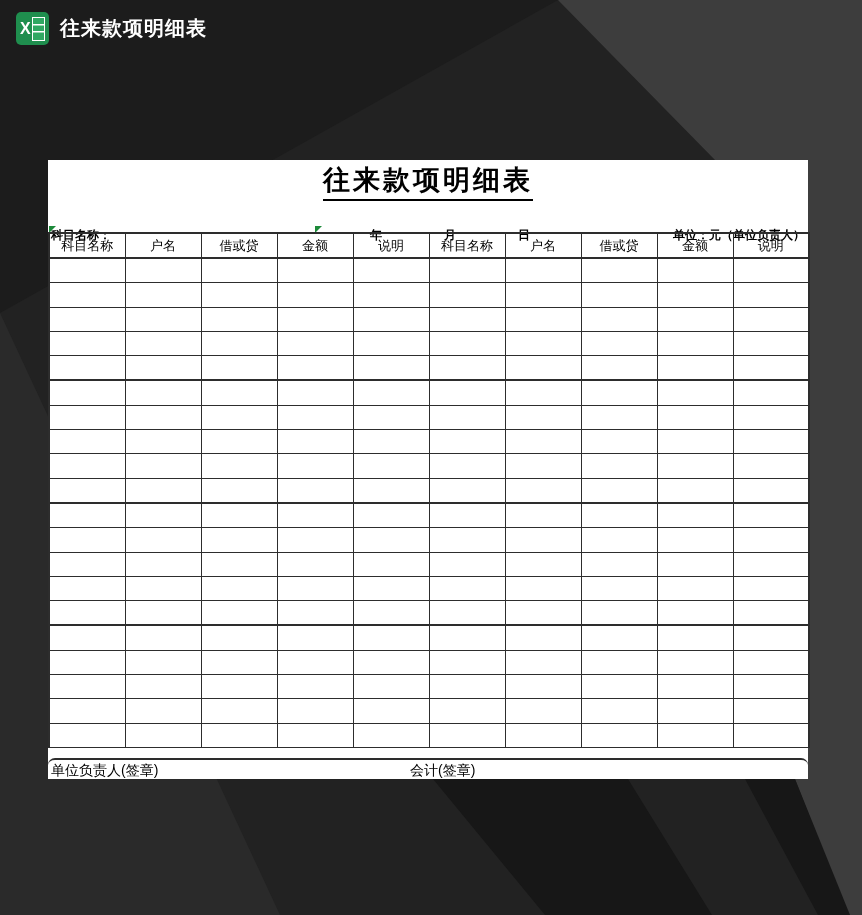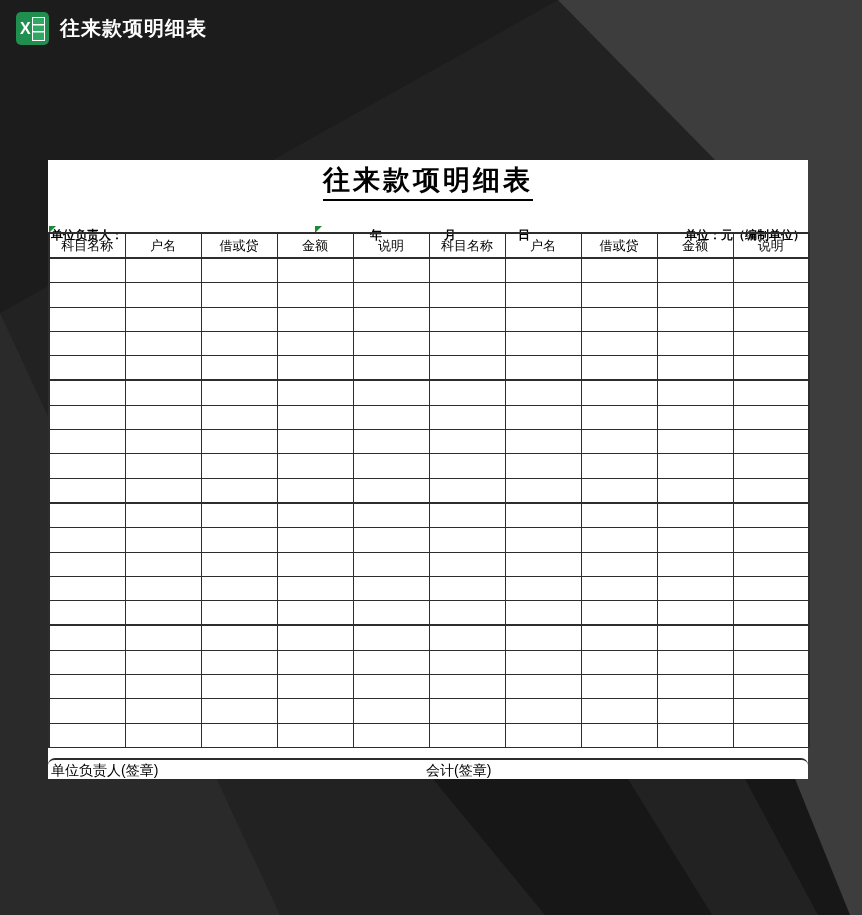--- a/index.html
+++ b/index.html
@@ -52,21 +52,21 @@
   table.grid th:last-child{border-right:2px solid #2d2d2d;}
   table.grid td{height:23.3px;}
   table.grid td:first-child{border-left:2px solid #2d2d2d;}
   table.grid td:last-child{border-right:2px solid #2d2d2d;}
   table.grid tr.thick td{border-bottom:2px solid #2d2d2d;}
 
   
   .sign-row{position:absolute;top:598px;left:0;width:760px;height:14px;border-top:2px solid #2d2d2d;
     font-size:14px;box-sizing:border-box;border-radius:9px;}
   .sign-manager{position:absolute;left:3px;top:2px;}
-  .sign-accountant{position:absolute;left:378px;top:2px;text-align:right;}
+  .sign-accountant{position:absolute;left:362px;top:2px;text-align:right;}
 </style>
 </head>
 <body>
 
 <div id="canvas">
 
   <div class="bg bg-light-wedge"></div>
   <div class="bg bg-topleft"></div>
   <div class="bg bg-bottomleft"></div>
   <div class="bg bg-band1"></div>
@@ -80,27 +80,27 @@
     <div class="app-title">往来款项明细表</div>
   </div>
 
   <div class="sheet">
 
     <div class="sheet-title">
       <span>往来款项明细表</span>
     </div>
 
     <div class="info-row">
-      <span class="info-unit">单位负责人：</span>
+      <span class="info-unit">科目名称：</span>
       <span class="info-date">
         <span>年</span>
         <span>月</span>
         <span>日</span>
       </span>
-      <span class="info-note">单位：元（编制单位）</span>
+      <span class="info-note">单位：元（单位负责人）</span>
     </div>
 
     <div class="cell-marker marker-1"></div>
     <div class="cell-marker marker-2"></div>
 
     <table class="grid">
       <colgroup id="grid-cols">
           <col>
           <col>
           <col>

